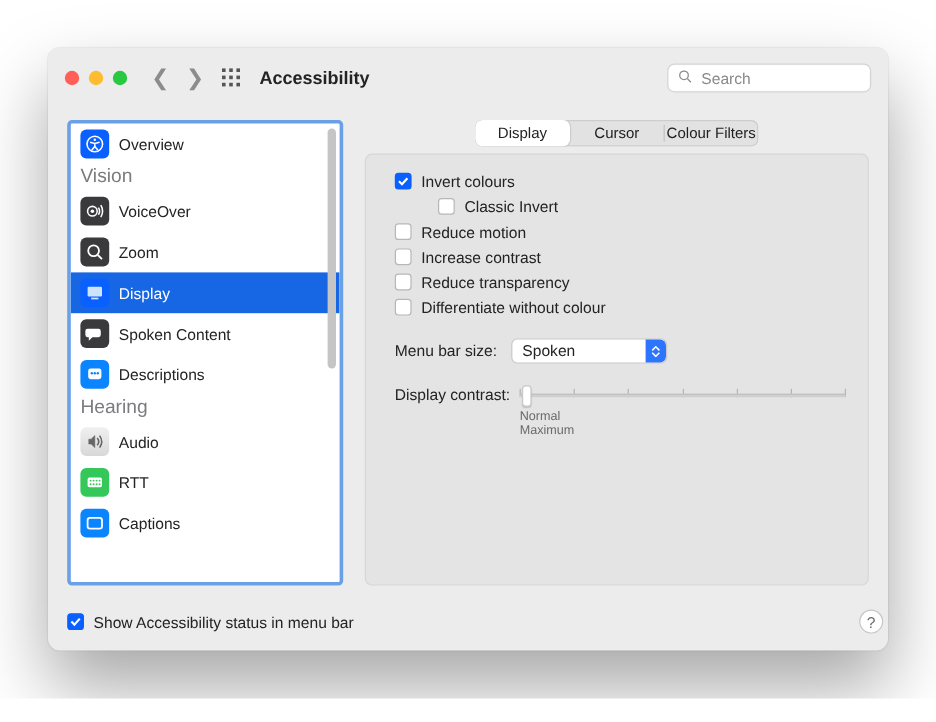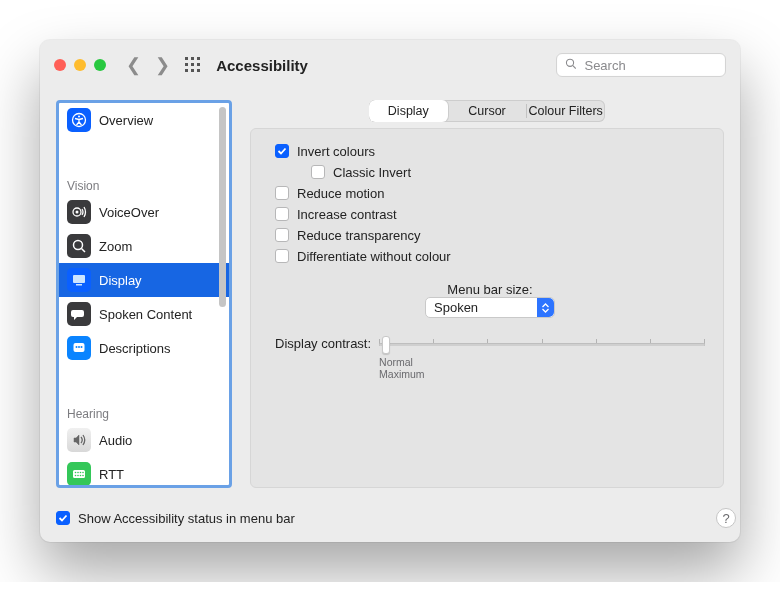--- a/index.html
+++ b/index.html
@@ -65,21 +65,21 @@
     color: var(--text);
   }
   .search input::placeholder { color:#8a8a8d; }
 
   
   .body {
     display:flex; padding: 10px 16px 10px 16px; gap: 18px;
     align-items: stretch;
   }
   .sidebar {
-    width: 176px;
+    width: 230px;
     background: #fff;
     border: 3px solid #6aa1e6;
     border-radius: 4px;
     padding: 0;
     overflow: hidden;
     position: relative;
   }
   .sidebar-scroll {
     overflow-y: hidden;
     height: 382px;
@@ -93,21 +93,21 @@
   }
   .side-item {
     display:flex; align-items:center; gap:8px;
     height: 34px; padding: 0 8px; font-size:13px;
     cursor: default;
   }
   .side-item.selected {
     background: #1766e3; color:#fff;
   }
   .side-section {
-    padding: 2px 25px 2px 8px; font-size:12px; color: var(--text-secondary); margin-top: 40px;
+    padding: 2px 25px 2px 8px; font-size:16px; color: var(--text-secondary);
   }
   .side-icon {
     width:24px;height:24px;border-radius:5px;
     display:flex;align-items:center;justify-content:center;
     color:#fff;font-size:14px;
     flex:0 0 24px;
   }
   .side-icon svg { width:16px; height:16px; display:block; }
 
   .pane { flex:1; display:flex; flex-direction:column; }
@@ -150,21 +150,21 @@
     width:14px;height:14px;border:1px solid var(--check-border);border-radius:3px;background:#fff;
     display:flex;align-items:center;justify-content:center;
     flex:0 0 14px;
   }
   .checkbox.checked {
     background: var(--accent); border-color: var(--accent);
   }
   .checkbox.checked svg { width:10px;height:10px;color:#fff; display:block; }
 
   .form-row {
-    display:flex; align-items:center; gap:0; margin-top:16px; font-size:13px;flex-direction:column;
+    display:flex; align-items:center; gap:12px; margin-top:16px; font-size:13px;
   }
   .popup {
     background:#fff; border:1px solid #c9c9c9; border-radius:5px;
     height:21px; display:flex; align-items:center;
     padding: 0 0 0 8px; width: 130px; position: relative;
     font-size:13px;
   }
   .popup-stepper {
     width:17px;height:100%;
     background: #2d74ff; border-radius: 0 5px 5px 0;

